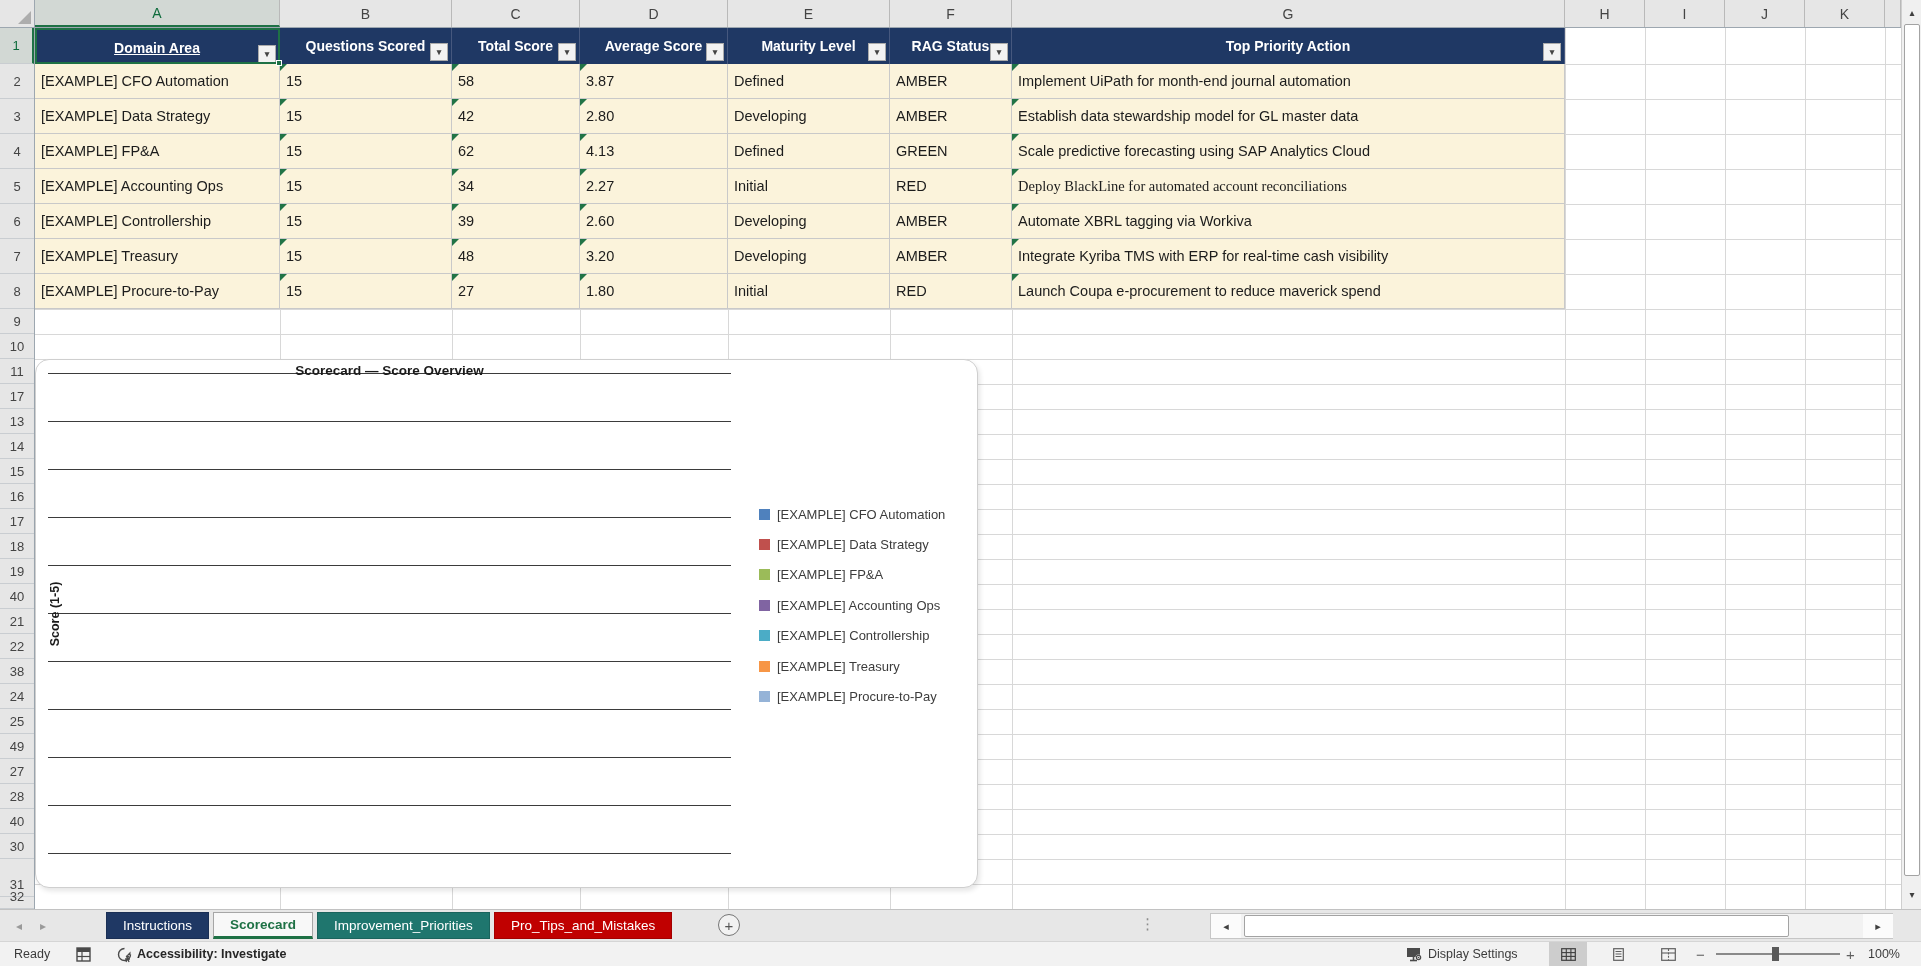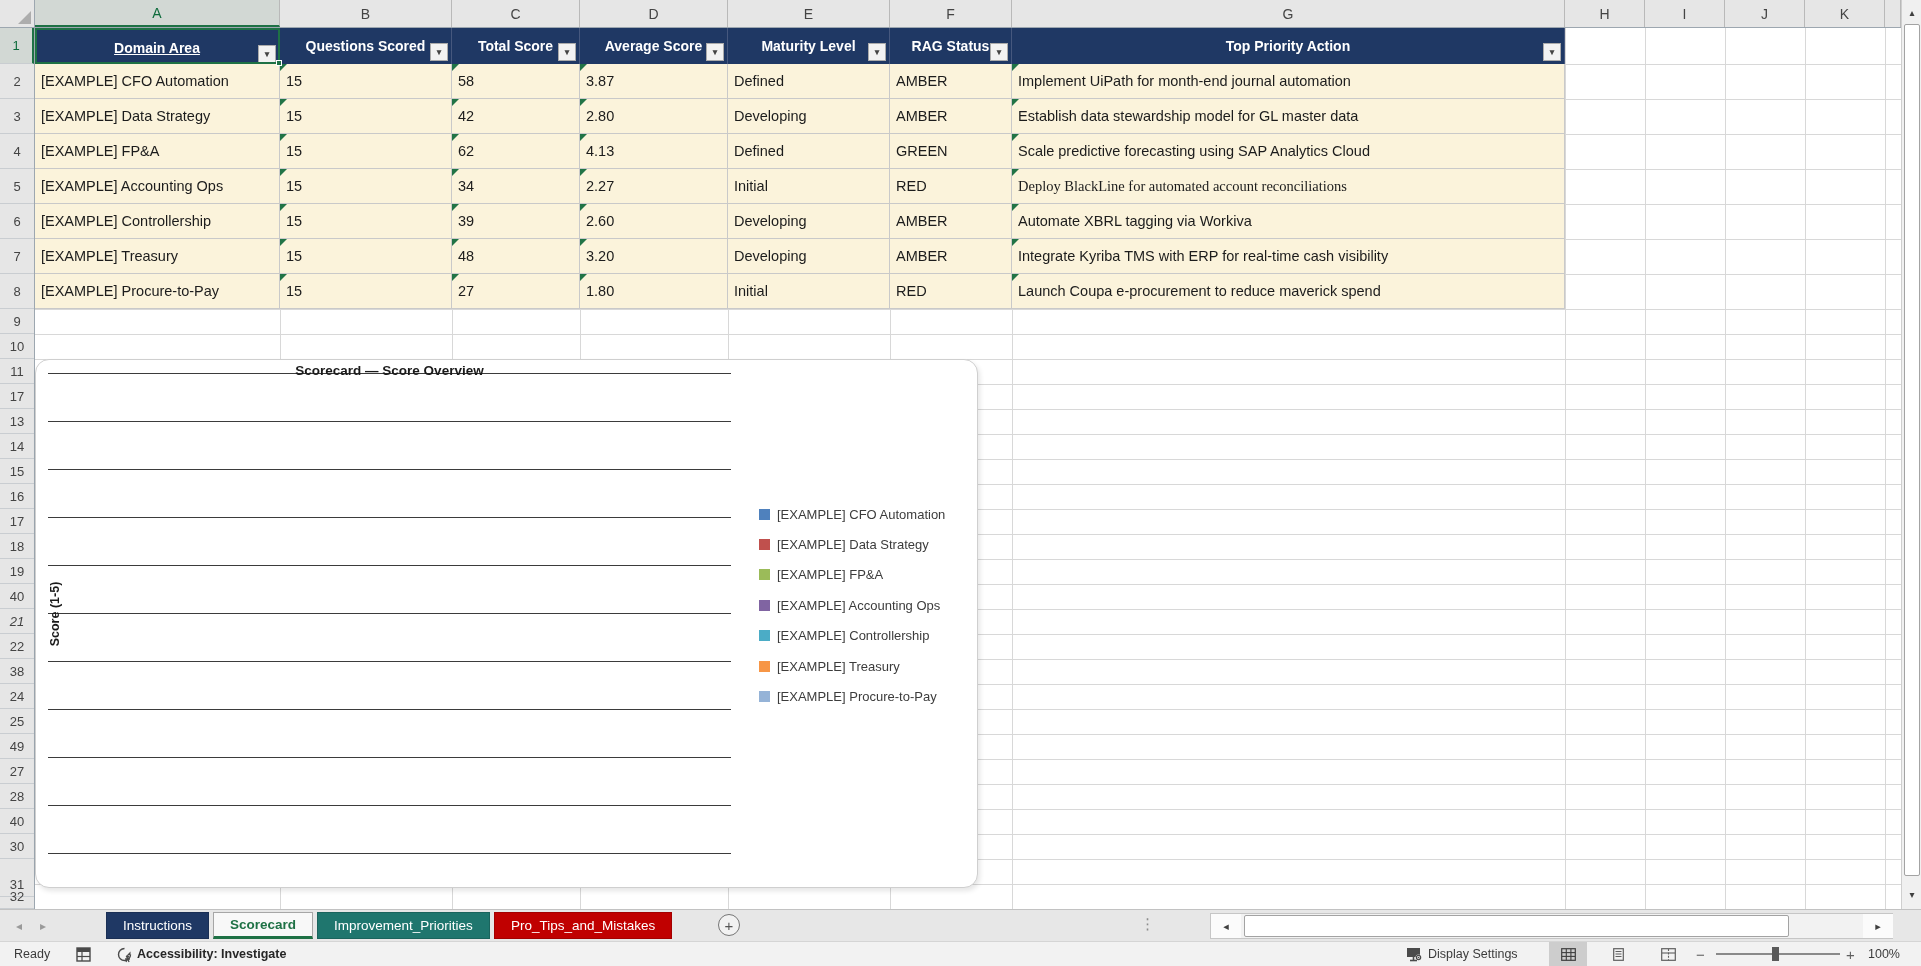--- a/index.html
+++ b/index.html
@@ -115,21 +115,21 @@
       <div class="row-header" style="top: 331px; height: 25px;">11</div>
       <div class="row-header" style="top: 356px; height: 25px;">17</div>
       <div class="row-header" style="top: 381px; height: 25px;">13</div>
       <div class="row-header" style="top: 406px; height: 25px;">14</div>
       <div class="row-header" style="top: 431px; height: 25px;">15</div>
       <div class="row-header" style="top: 456px; height: 25px;">16</div>
       <div class="row-header" style="top: 481px; height: 25px;">17</div>
       <div class="row-header" style="top: 506px; height: 25px;">18</div>
       <div class="row-header" style="top: 531px; height: 25px;">19</div>
       <div class="row-header" style="top: 556px; height: 25px;">40</div>
-      <div class="row-header" style="top: 581px; height: 25px; font-style: italic;">21</div>
+      <div class="row-header" style="top: 581px; height: 25px;">21</div>
       <div class="row-header" style="top: 606px; height: 25px;">22</div>
       <div class="row-header" style="top: 631px; height: 25px;">38</div>
       <div class="row-header" style="top: 656px; height: 25px;">24</div>
       <div class="row-header" style="top: 681px; height: 25px;">25</div>
       <div class="row-header" style="top: 706px; height: 25px;">49</div>
       <div class="row-header" style="top: 731px; height: 25px;">27</div>
       <div class="row-header" style="top: 756px; height: 25px;">28</div>
       <div class="row-header" style="top: 781px; height: 25px;">40</div>
       <div class="row-header" style="top: 806px; height: 25px;">30</div>
       <div class="row-header" style="top: 844px; height: 25px;">31</div>

